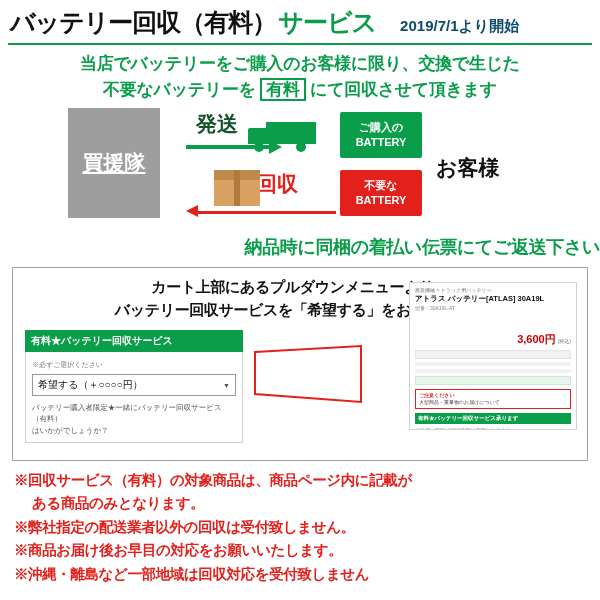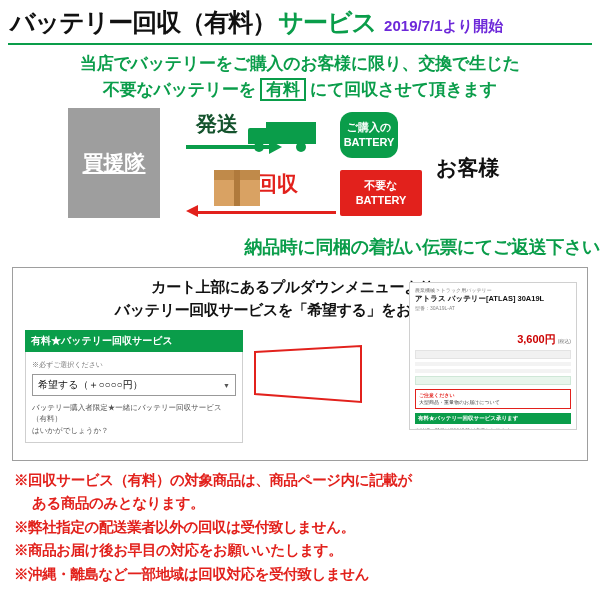--- a/index.html
+++ b/index.html
@@ -39,22 +39,22 @@
   .header .title-green {
     font-size: 25px;
     font-weight: bold;
     color: #0a9d4a;
     letter-spacing: -1px;
     margin-left: 2px;
   }
   .header .title-date {
     font-size: 15px;
     font-weight: bold;
-    color: #6d28d9;
-    margin-left: 8px;
+    color: #0c4a6e;
+    margin-left: 24px;
     text-align: center;
   }
   .rule {
     height: 2px;
     background: #0a9d4a;
     margin: 2px 8px 0 8px;
   }
 
   
   .lead {
@@ -220,32 +220,32 @@
     position: absolute;
     left: 20px; top: 0;
     width: 6px; height: 36px;
     background: #b07a3c;
   }
 
   .battery-green {
     position: absolute;
     left: 340px;
     top: 4px;
-    width: 58px;
+    width: 82px;
     height: 46px;
     background: #0a9d4a;
     color: #fff;
     font-size: 11px;
     font-weight: bold;
     display: flex;
     flex-direction: column;
     align-items: center;
     justify-content: center;
     line-height: 1.35;
-    border-radius: 12px;
+    border-radius: 2px;
   }
   .battery-red {
     position: absolute;
     left: 340px;
     top: 62px;
     width: 82px;
     height: 46px;
     background: #e2211c;
     color: #fff;
     font-size: 11px;

